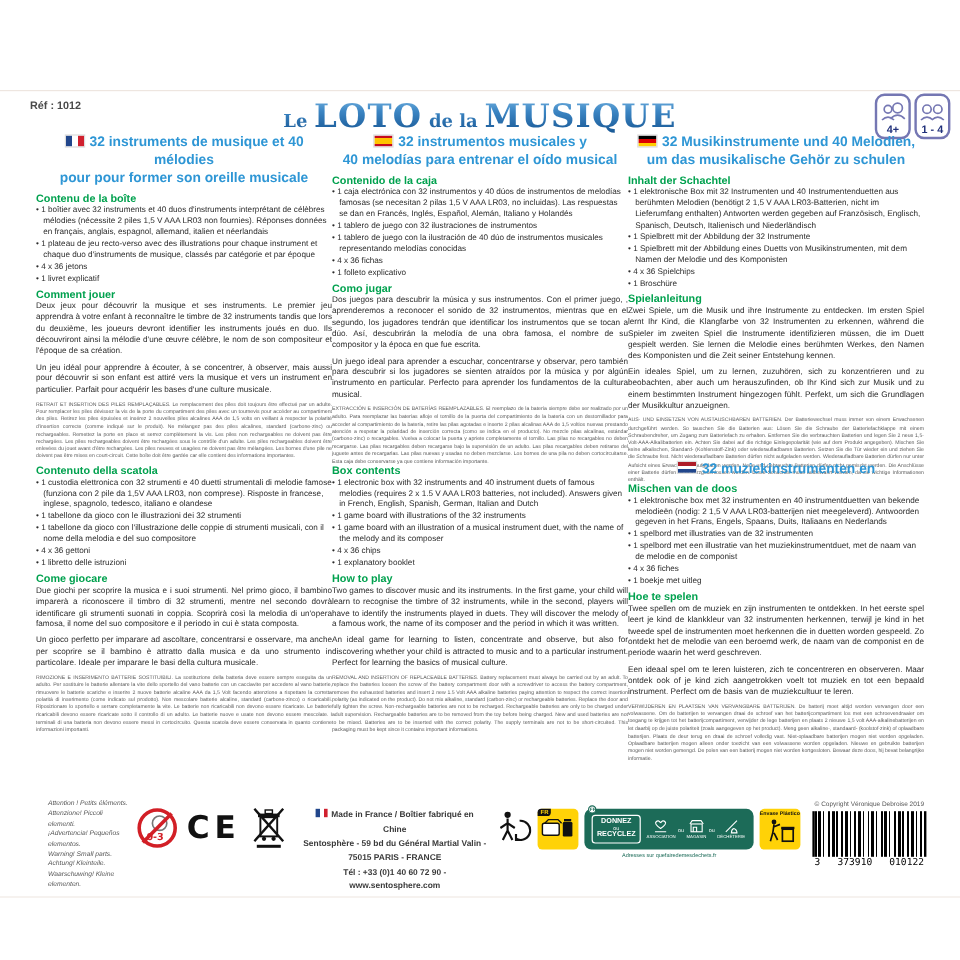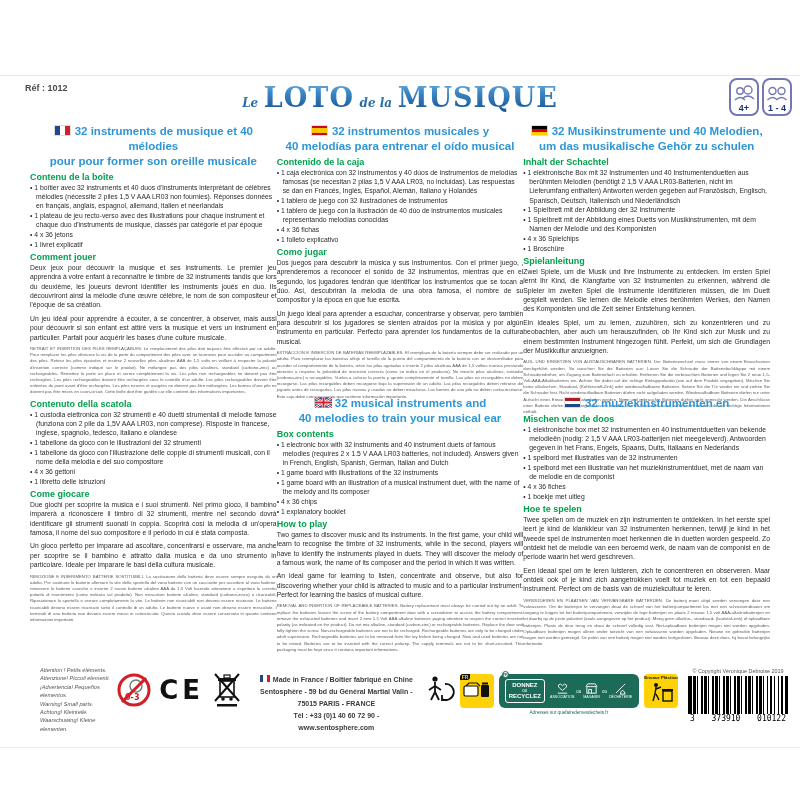--- a/index.html
+++ b/index.html
@@ -6,49 +6,49 @@
   html,body { width:800px; height:800px; background:#fff; font-family:"Liberation Sans", sans-serif; color:#2b2b2b; }
   #box { position:relative; width:800px; height:800px; background:#fff; overflow:hidden; }
   #panel { position:absolute; left:0; top:75px; width:800px; height:673px; border-top:1px solid #eee6e0; border-bottom:1px solid #f0e9e4; background:#fff; }
 
   
   .ref { position:absolute; left:25px; top:7px; font-size:9px; font-weight:bold; color:#4a4a4a; }
   .title { position:absolute; left:0; top:0; width:100%; text-align:center; padding-top:6px;
            font-family:"DejaVu Serif", serif; font-weight:bold;
            background:linear-gradient(180deg,#8ec6ec 0%,#3c86c4 45%,#14528f 100%);
            -webkit-background-clip:text; background-clip:text; color:transparent; }
-  .title .small { font-size:12px; font-style:italic; }
+  .title .small { font-size:15px; }
   .title .big { font-size:27px; letter-spacing:1px; }
   .badges { position:absolute; right:8px; top:2px; display:flex; gap:3px; }
   .badge { width:30px; height:38px; border:2px solid #7577b3; border-radius:8px; background:#fff;
            display:flex; flex-direction:column; align-items:center; justify-content:flex-end; padding-bottom:1px; }
   .badge svg { width:22px; height:20px; }
   .badge .bt { font-size:9px; font-weight:bold; color:#20307a; line-height:1; }
 
   
-  .cols { position:absolute; left:30px; top:48px; width:740px; display:grid; grid-template-columns:1fr 1fr 1fr; }
+  .cols { position:absolute; left:30px; top:36px; width:740px; display:grid; grid-template-columns:1fr 1fr 1fr; }
   .col { display:grid; grid-template-rows:272px auto; row-gap:0; }
   .sec { font-size:6.8px; }
   .sec-head { text-align:center; font-weight:bold; font-size:11.5px; line-height:1.3; color:#2e96d5; margin-bottom:3px; }
   .flag { display:inline-block; width:17px; height:11px; vertical-align:-1px; margin-right:4px; border:0.5px solid #ddd; }
   .flag-fr { background:linear-gradient(90deg,#21468b 33%,#fff 33% 66%,#d0202e 66%); }
   .flag-it { background:linear-gradient(90deg,#139246 33%,#fff 33% 66%,#d0202e 66%); }
   .flag-es { background:linear-gradient(180deg,#c60b1e 25%,#ffc400 25% 75%,#c60b1e 75%); }
   .flag-de { background:linear-gradient(180deg,#000 33%,#dd0000 33% 66%,#ffce00 66%); }
   .flag-nl { background:linear-gradient(180deg,#ae1c28 33%,#fff 33% 66%,#21468b 66%); }
   .flag-gb { padding:0; border:0.5px solid #ccc; }
   .subhead { color:#00a14e; font-weight:bold; font-size:9px; margin:3px 0 1px 0; }
   .sec ul { list-style:none; margin:0; }
   .sec li { padding-left:6px; text-indent:-6px; line-height:1.36; margin-bottom:0.5px; }
   .sec li::before { content:"• "; }
   .sec p { line-height:1.38; text-align:justify; margin-bottom:4px; }
   .fine { font-size:4.3px; color:#5a5a5a; line-height:1.45; text-align:justify; margin-top:2px; }
 
   
-  .footer { position:absolute; left:0; top:662px; width:800px; height:84px; display:flex; align-items:flex-start; padding:4px 12px 0 40px; }
+  .footer { position:absolute; left:0; top:662px; width:800px; height:84px; display:flex; align-items:flex-start; padding:4px 28px 0 40px; }
   .warnings { font-size:5.6px; font-style:italic; color:#555; line-height:1.5; width:82px; }
   .warnings li { list-style:none; }
   .sym { display:flex; align-items:center; gap:8px; margin-left:4px; margin-top:6px; }
   .ce { font-size:26px; font-weight:bold; letter-spacing:4px; color:#111; font-family:"DejaVu Sans", sans-serif; }
   .madein { text-align:center; font-size:7px; font-weight:bold; color:#3a3a3a; line-height:1.7; margin:8px 8px 0 14px; width:180px; }
   .madein .fl { display:inline-block; width:10px; height:7px; vertical-align:0; margin-right:3px; }
   .ecos { display:flex; align-items:flex-start; gap:5px; margin-top:8px; }
   .greenbadge { position:relative; background:#1c6b58; border-radius:6px; color:#fff; display:flex; align-items:center; padding:3px 6px; height:34px; }
   .gb-left { text-align:center; font-weight:bold; font-size:6px; line-height:1.1; border:1px solid #fff; border-radius:3px; padding:2px 3px; margin-right:4px; }
   .gb-left .ou { font-weight:normal; font-size:4.5px; display:block; }
@@ -153,30 +153,20 @@
               <li>4 x 36 fichas</li>
               <li>1 folleto explicativo</li>
             </ul>
           <div class="subhead">Como jugar</div>
           <p>Dos juegos para descubrir la música y sus instrumentos. Con el primer juego, , aprenderemos a reconocer el sonido de 32 instrumentos, mientras que en el segundo, los jugadores tendrán que identificar los instrumentos que se tocan a dúo. Así, descubrirán la melodía de una obra famosa, el nombre de su compositor y la época en que fue escrita.</p>
           <p>Un juego ideal para aprender a escuchar, concentrarse y observar, pero también para descubrir si los jugadores se sienten atraídos por la música y por algún instrumento en particular. Perfecto para aprender los fundamentos de la cultura musical.</p>
           <div class="fine">EXTRACCIÓN E INSERCIÓN DE BATERÍAS REEMPLAZABLES. El reemplazo de la batería siempre debe ser realizado por un adulto. Para reemplazar las baterías afloje el tornillo de la puerta del compartimiento de la batería con un destornillador para acceder al compartimiento de la batería, retire las pilas agotadas e inserte 2 pilas alcalinas AAA de 1,5 voltios nuevas prestando atención a respetar la polaridad de inserción correcta (como se indica en el producto). No mezcle pilas alcalinas, estándar (carbono-zinc) o recargables. Vuelva a colocar la puerta y apriete completamente el tornillo. Las pilas no recargables no deben recargarse. Las pilas recargables deben recargarse bajo la supervisión de un adulto. Las pilas recargables deben retirarse del juguete antes de recargarlas. Las pilas nuevas y usadas no deben mezclarse. Los bornes de una pila no deben cortocircuitarse. Esta caja debe conservarse ya que contiene información importante.</div>
         </div>
 
         <div class="sec">
-          <div class="sec-head">
-            <span class="flag flag-gb"><svg viewBox="0 0 60 36" width="17" height="11">
-                  <rect width="60" height="36" fill="#21468b"></rect>
-                  <path d="M0 0 L60 36 M60 0 L0 36" stroke="#fff" stroke-width="8"></path>
-                  <path d="M0 0 L60 36 M60 0 L0 36" stroke="#d0202e" stroke-width="3.5"></path>
-                  <path d="M30 0 V36 M0 18 H60" stroke="#fff" stroke-width="12"></path>
-                  <path d="M30 0 V36 M0 18 H60" stroke="#d0202e" stroke-width="6.5"></path>
-                </svg></span><span>32 musical instruments and</span><br>
-            <span>40 melodies to train your musical ear</span>
-          </div>
           <div class="subhead">Box contents</div>
           <ul>
               <li>1 electronic box with 32 instruments and 40 instrument duets of famous melodies (requires 2 x 1.5 V AAA LR03 batteries, not included). Answers given in French, English, Spanish, German, Italian and Dutch</li>
               <li>1 game board with illustrations of the 32 instruments</li>
               <li>1 game board with an illustration of a musical instrument duet, with the name of the melody and its composer</li>
               <li>4 x 36 chips</li>
               <li>1 explanatory booklet</li>
             </ul>
           <div class="subhead">How to play</div>
           <p>Two games to discover music and its instruments. In the first game, your child will learn to recognise the timbre of 32 instruments, while in the second, players will have to identify the instruments played in duets. They will discover the melody of a famous work, the name of its composer and the period in which it was written.</p>

